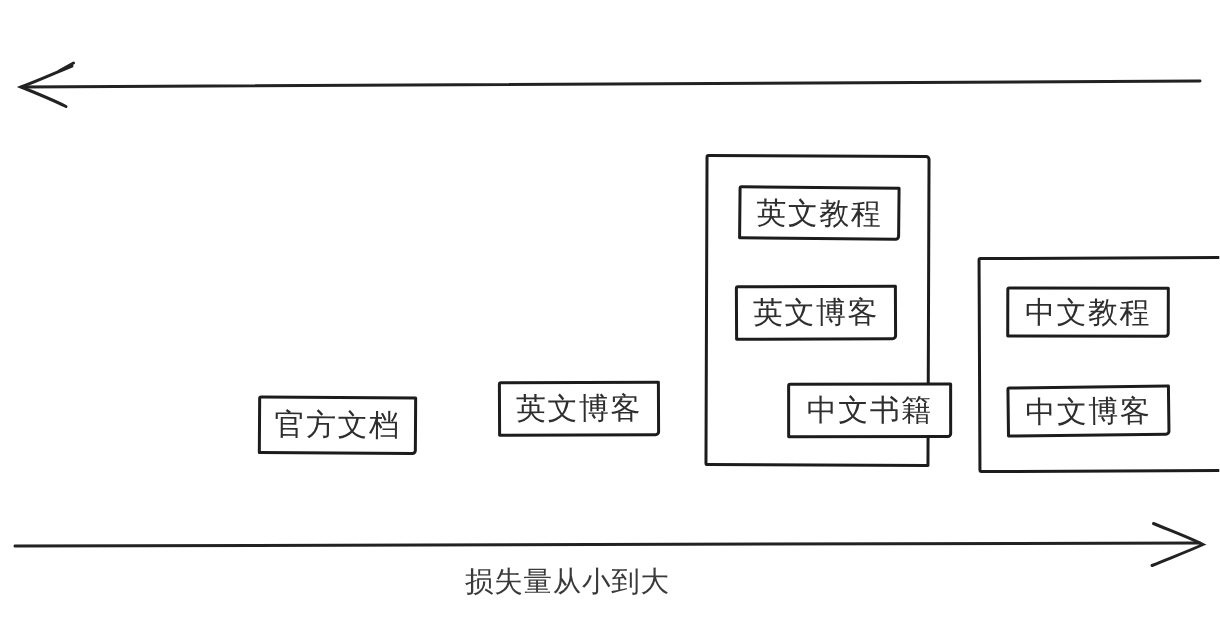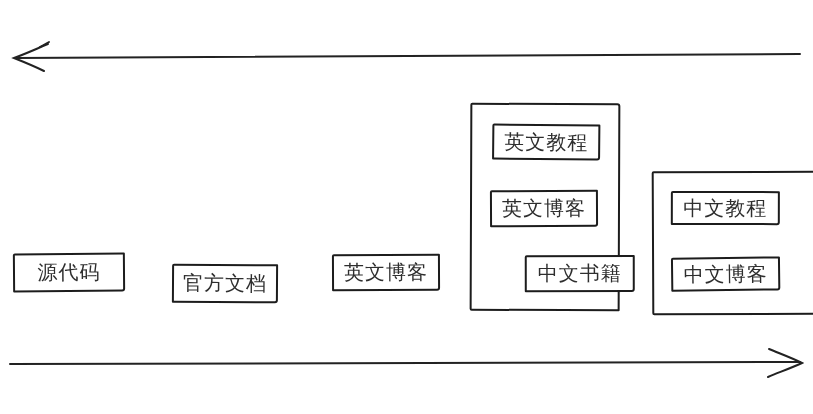--- a/index.html
+++ b/index.html
@@ -79,36 +79,36 @@
   .group-right           { left: 652px; top: 171px; width: 172px; height: 144px; }
   .box-chinese-tutorials { left: 17px;  top: 18px;  width: 109px; height: 34px; }
   .box-chinese-blogs     { left: 17px;  top: 84px;  width: 109px; height: 34px; }
 </style>
 </head>
 <body>
 
 <div class="canvas">
 
 
+  <div class="axis-label bottom-label">损失量从小到大</div>
 
   <svg class="arrow-svg" viewBox="0 0 813 414" xmlns="http://www.w3.org/2000/svg">
 
     <g>
       <path d="M 800 54 C 540 56, 280 57, 15 58"></path>
       <path d="M 48 44 C 36 49, 25 54, 14 58 C 24 62, 34 66, 44 71"></path>
       <path d="M 40 47 L 49 42" stroke-width="1.4"></path>
     </g>
 
     <g>
       <path d="M 10 364 C 280 363, 540 362, 800 362"></path>
       <path d="M 769 349 C 781 354, 792 358, 802 363 C 791 368, 780 372, 768 377"></path>
     </g>
   </svg>
 
-  <div class="node box-source-code r-a">源代码</div>
 
   <div class="node box-official-docs r-b">官方文档</div>
 
   <div class="node box-english-books r-c">英文博客</div>
 
   <div class="group group-left r-d">
     <div class="node box-english-tutorials r-b">英文教程</div>
     <div class="node box-english-blogs r-a">英文博客</div>
     <div class="node box-chinese-books r-c">中文书籍</div>
   </div>

